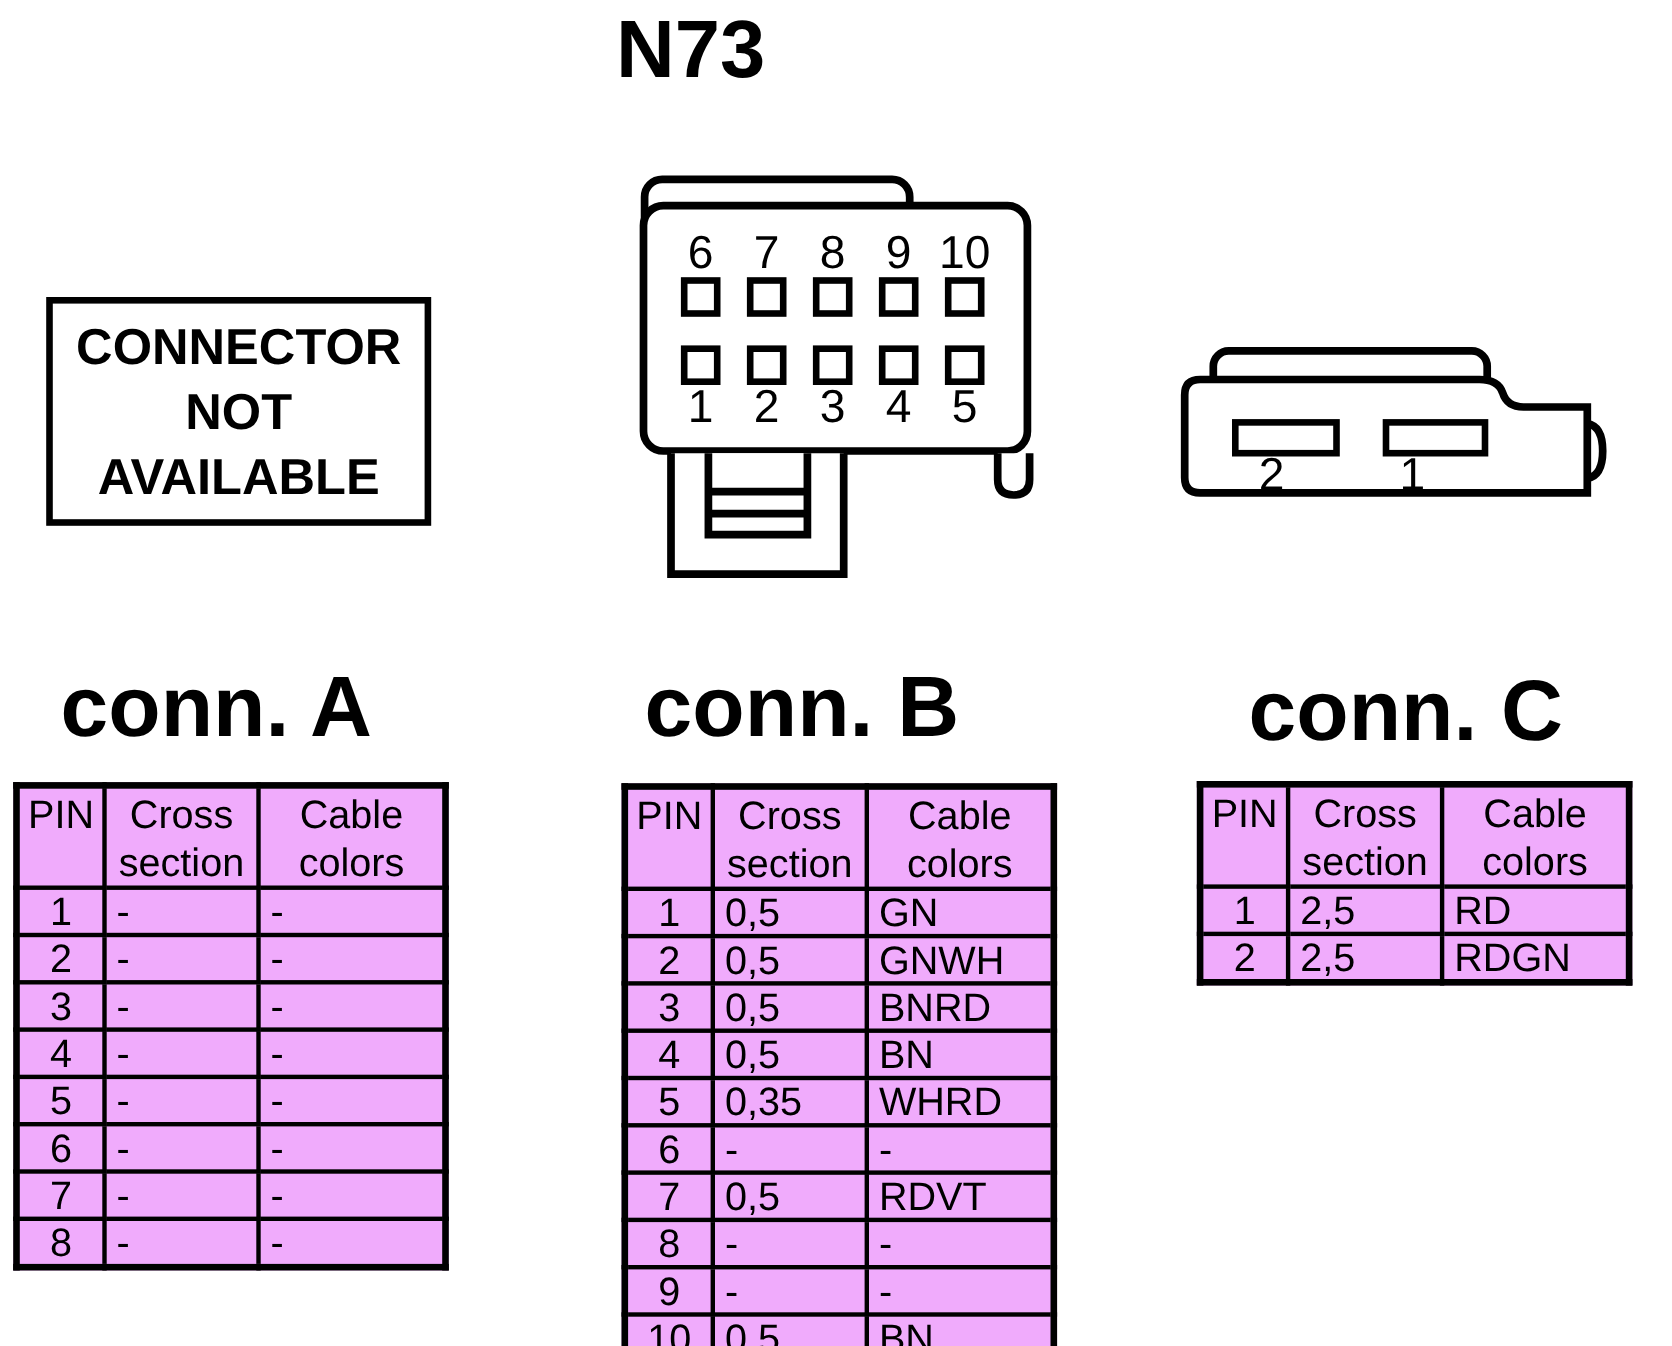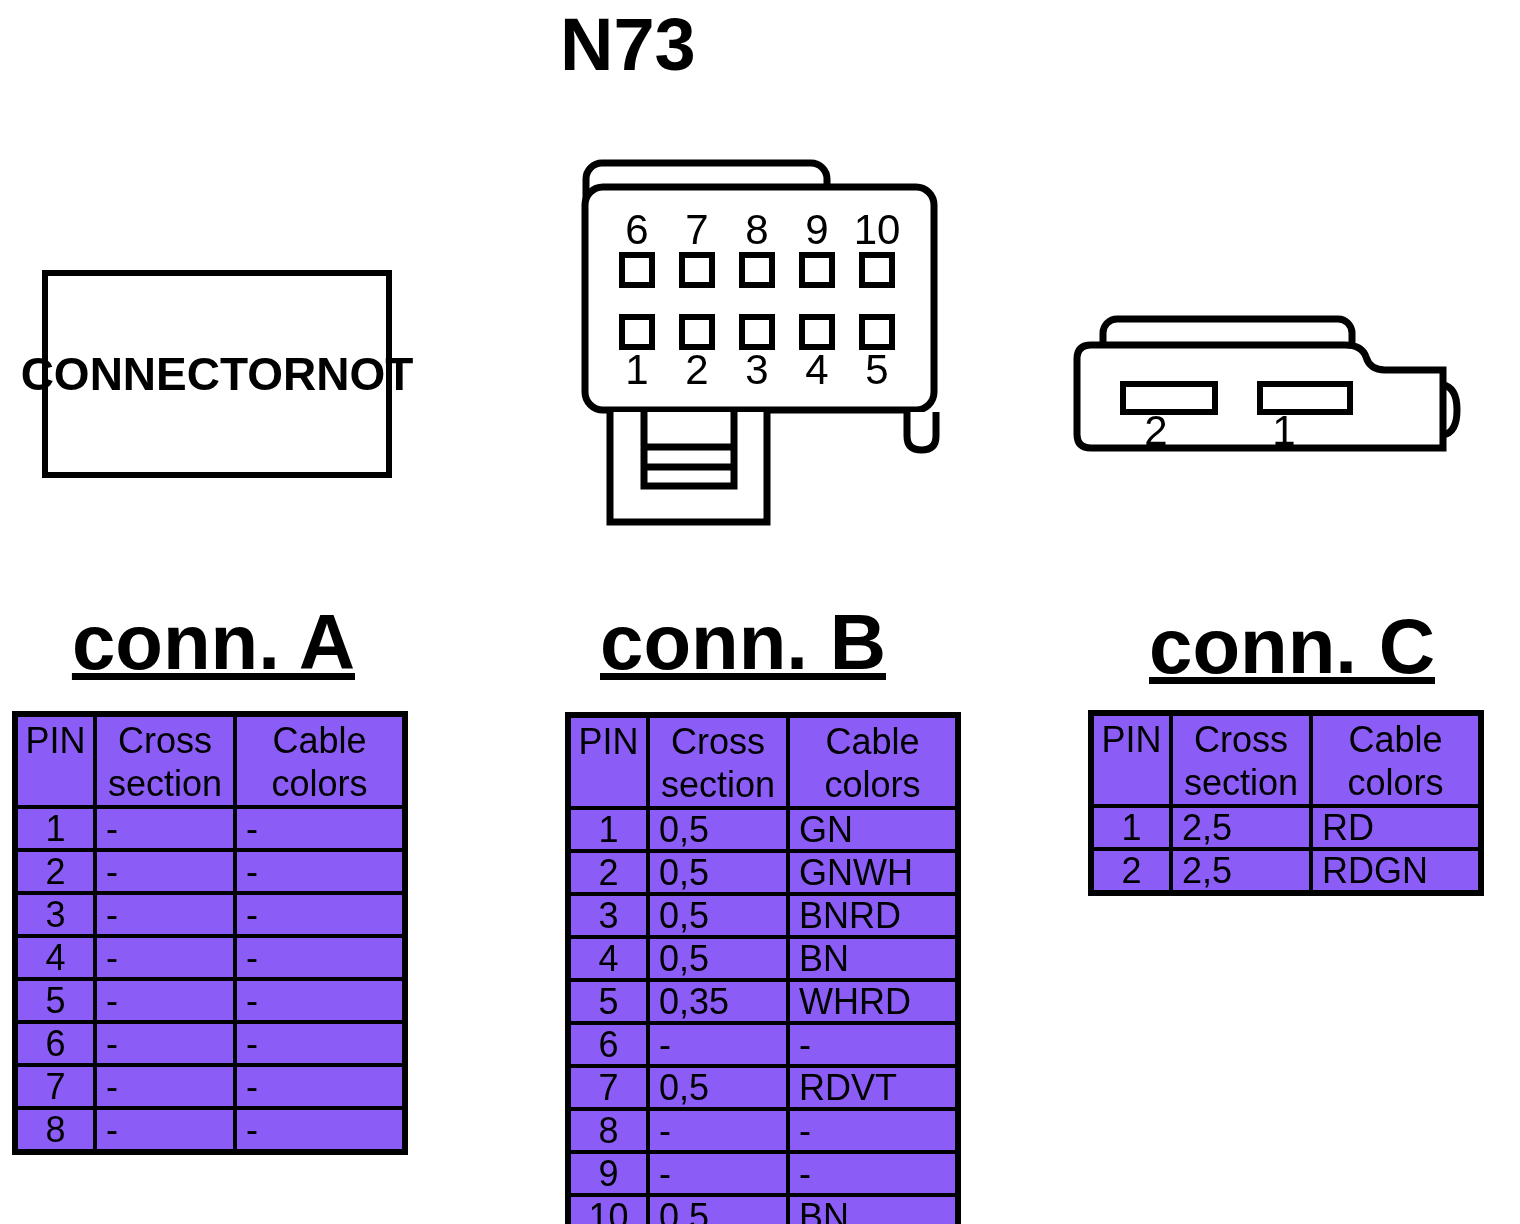--- a/index.html
+++ b/index.html
@@ -8,36 +8,36 @@
     font-family:"Liberation Sans","DejaVu Sans",sans-serif;color:#000;
     overflow:hidden;
   }
   .page-title{
     position:absolute;left:560px;top:8px;width:350px;
     font-size:74px;font-weight:bold;line-height:1;
   }
   .na-box{
     position:absolute;left:42px;top:270px;width:350px;height:208px;
     box-sizing:border-box;border:6px solid #000;
-    display:flex;justify-content:center;align-items:center;
+    display:flex;flex-direction:column;justify-content:center;align-items:center;
     text-align:center;font-weight:bold;font-size:46px;line-height:59px;
   }
   .conn-svg{position:absolute;}
   .svg-b{left:560px;top:140px;}
   .svg-c{left:1060px;top:290px;}
   .pin-num{font-family:"Liberation Sans","DejaVu Sans",sans-serif;font-size:42px;fill:#000;}
   .conn-title{
-    position:absolute;width:300px;text-align:right;
-    font-size:78px;font-weight:bold;line-height:1;white-space:nowrap;text-decoration:underline;
+    position:absolute;width:300px;text-align:left;
+    font-size:78px;font-weight:bold;line-height:1;white-space:nowrap;
   }
   .title-a{left:55px;top:603px;}
   .title-b{left:586px;top:603px;}
   .title-c{left:1135px;top:607px;}
   table.pin-table{
-    position:absolute;border-collapse:collapse;background:#8b5cf6;
+    position:absolute;border-collapse:collapse;background:#f0abfc;
     font-size:36px;table-layout:fixed;
   }
   .table-a{left:12px;top:711px;}
   .table-b{left:565px;top:712px;}
   .table-c{left:1088px;top:710px;}
   table.pin-table{border:6px solid #000;}
   table.pin-table th, table.pin-table td{border:4px solid #000;overflow:hidden;}
   table.pin-table th{
     font-weight:normal;vertical-align:top;text-align:center;
     height:80px;line-height:43px;padding:2px 2px 0 2px;
@@ -48,20 +48,21 @@
   td.val-cell{text-align:left;padding-left:9px;}
 </style>
 </head>
 <body>
 
 <div class="page-title">N73</div>
 
 <div class="na-box">
   <div>CONNECTOR</div>
   <div>NOT</div>
+  <div>AVAILABLE</div>
 </div>
 
 <svg class="conn-svg svg-b" width="420" height="400" viewBox="0 0 420 400">
 
   <rect x="26" y="23" width="241" height="70" rx="16" fill="#fff" stroke="#000" stroke-width="7"></rect>
 
   <rect x="25" y="47" width="349" height="223" rx="18" fill="#fff" stroke="#000" stroke-width="7"></rect>
 
   <path d="M 50 272 V 382 H 207 V 272" fill="#fff" stroke="#000" stroke-width="7"></path>
 

